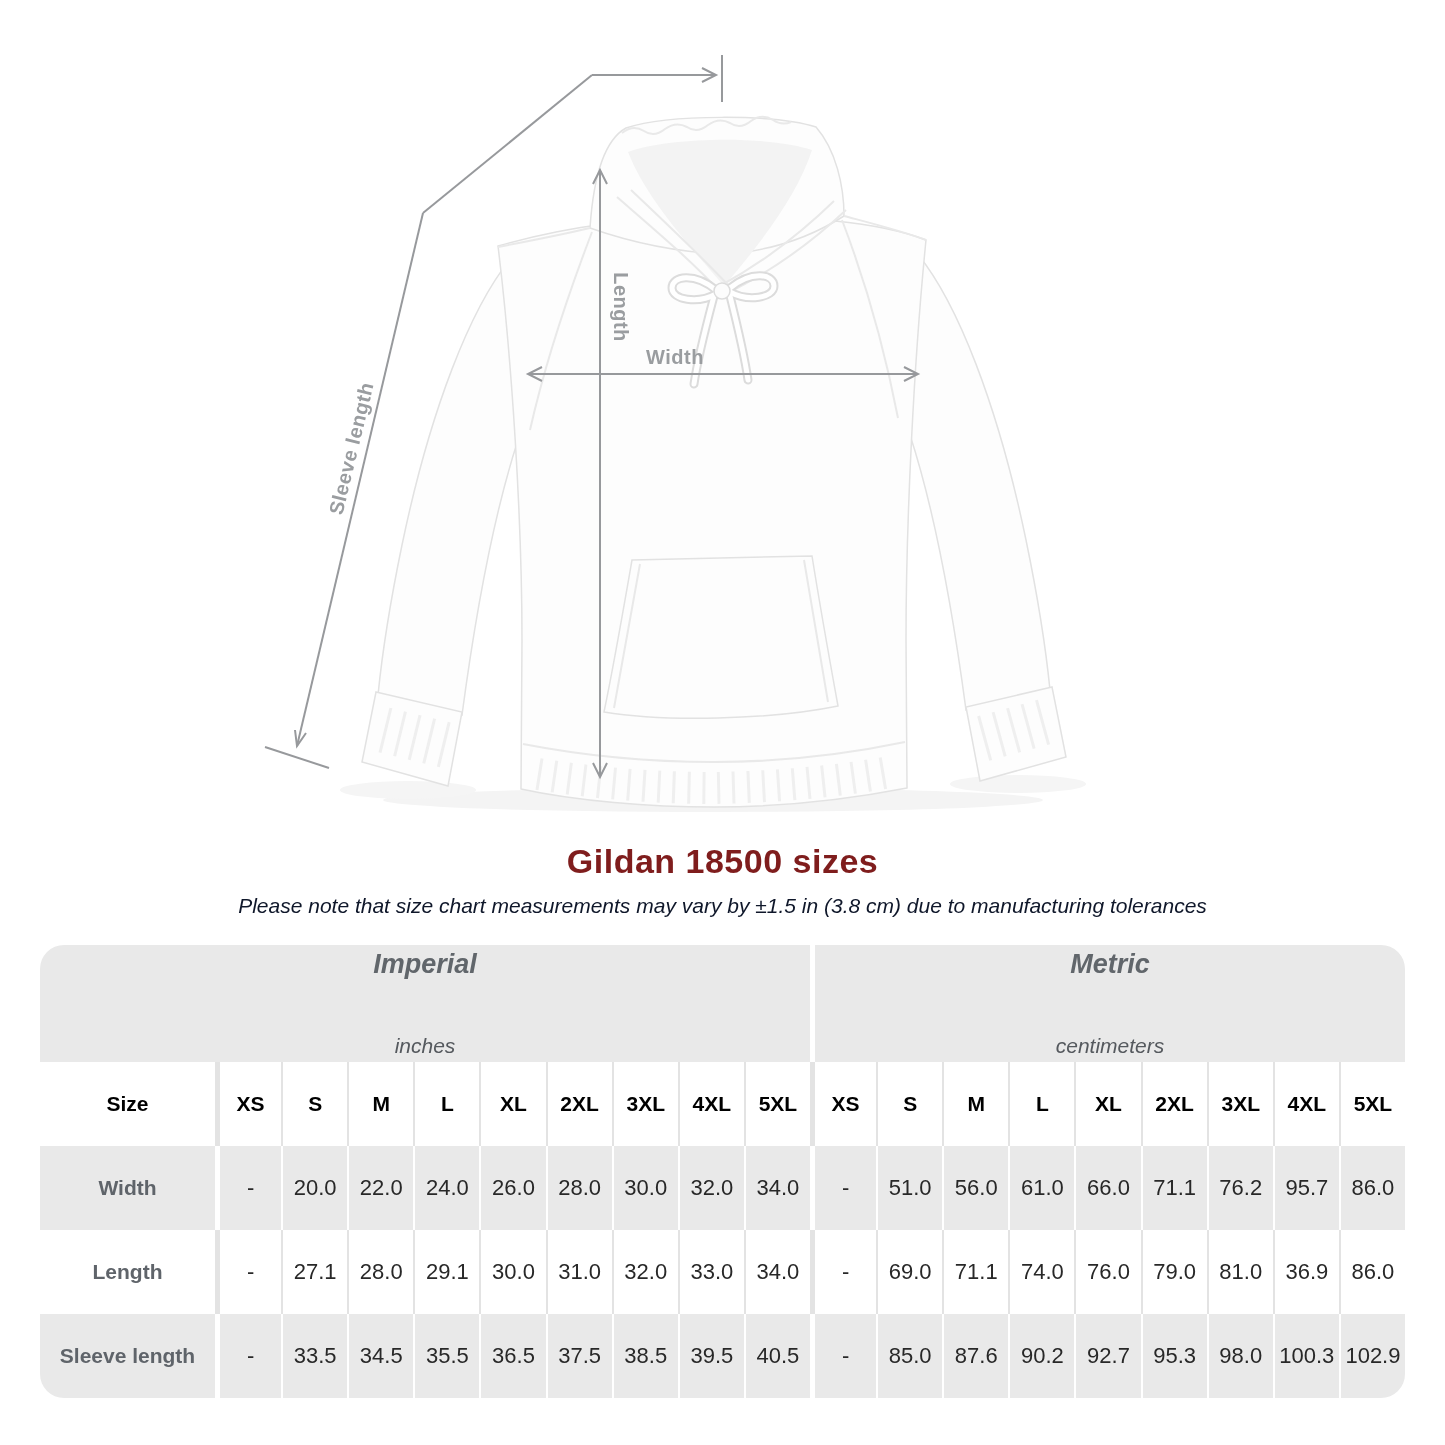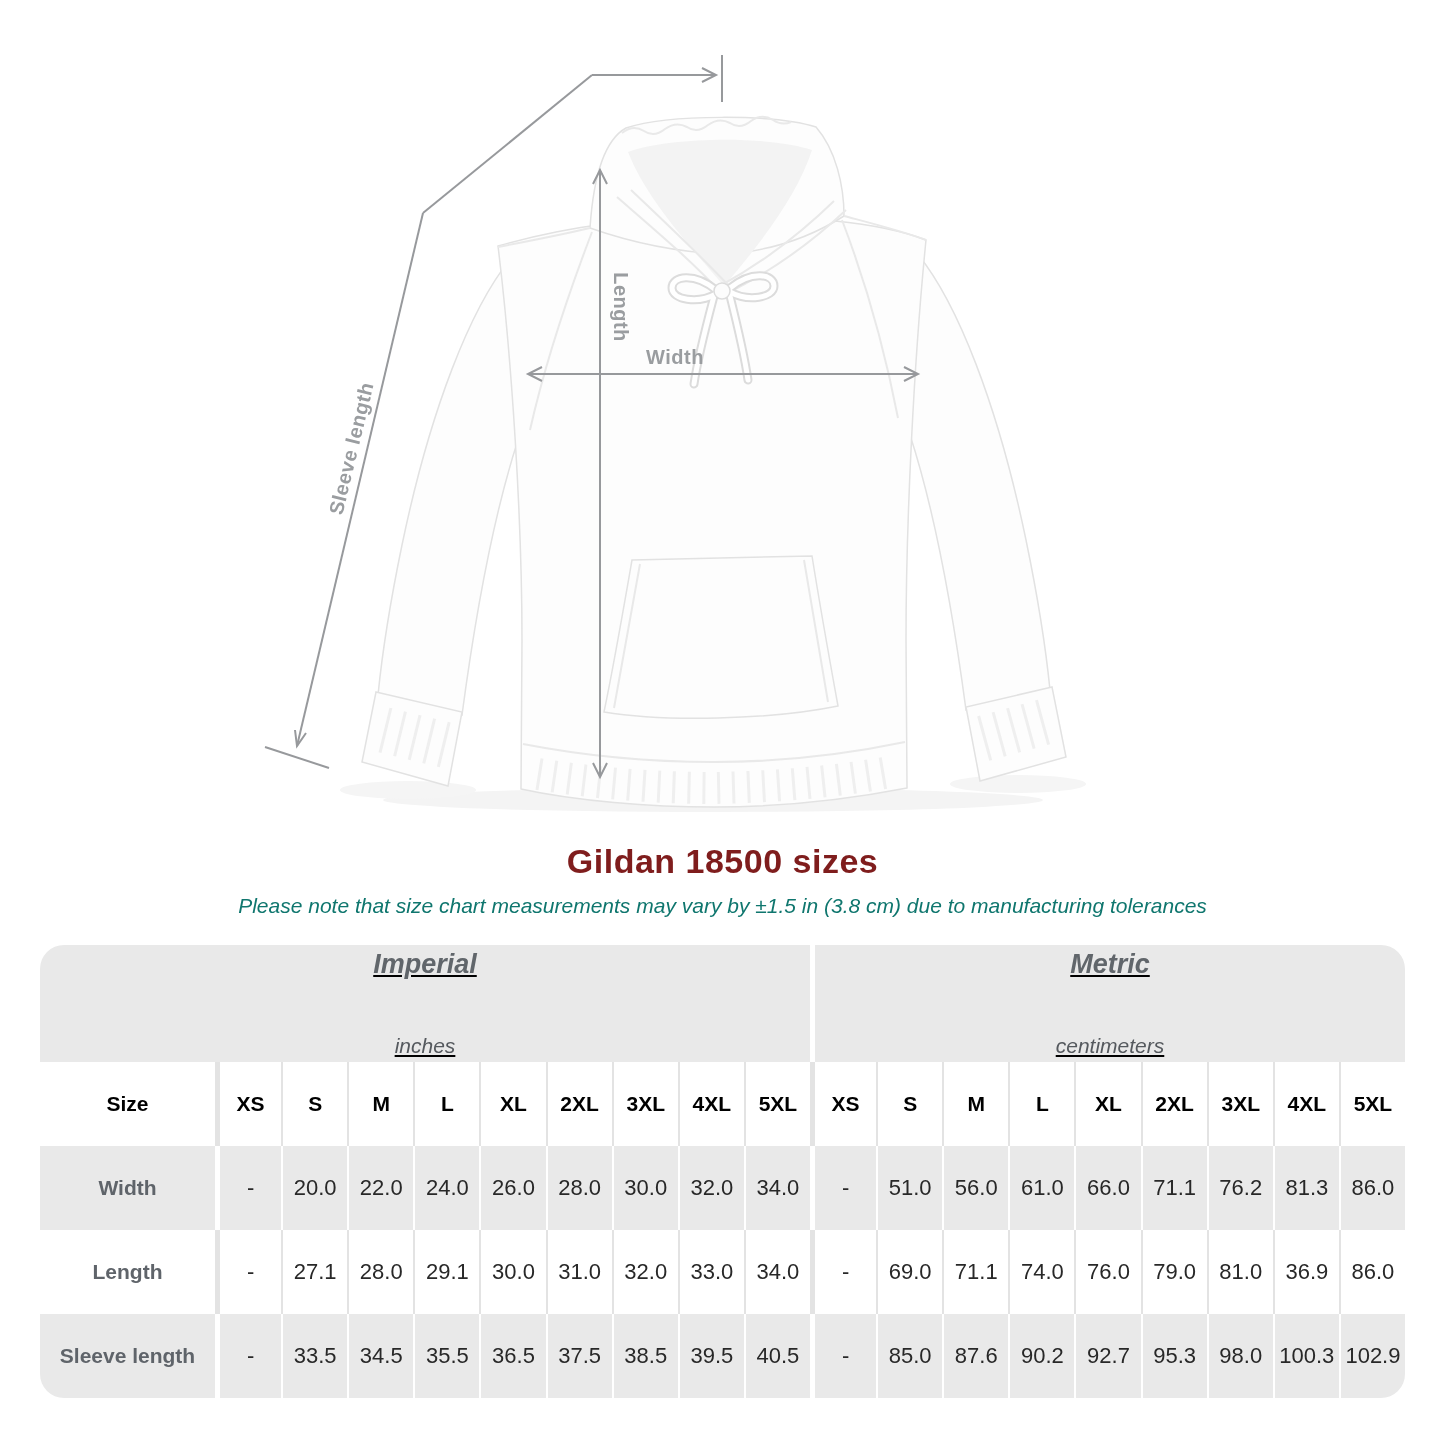--- a/index.html
+++ b/index.html
@@ -4,26 +4,26 @@
 <style>
   html,body{margin:0;padding:0;background:#ffffff;}
   body{width:1445px;height:1445px;font-family:"Liberation Sans",sans-serif;position:relative;overflow:hidden;}
   .canvas{position:absolute;left:0;top:0;width:1445px;height:1445px;background:#ffffff;}
 
   .figure-svg{position:absolute;left:0;top:0;}
 
   .page-title{position:absolute;left:0;top:842px;width:1445px;text-align:center;
     font-size:34px;font-weight:bold;color:#7f1d1d;margin:0;letter-spacing:0.5px;}
   .page-note{position:absolute;left:0;top:894px;width:1445px;text-align:center;
-    font-size:21px;font-style:italic;color:#0f766e;margin:0;}
+    font-size:21px;font-style:italic;color:#0f172a;margin:0;}
 
   .table-card{position:absolute;left:40px;top:945px;width:1365px;height:453px;
     border-radius:24px;overflow:hidden;background:#ffffff;}
   .band{display:grid;grid-template-columns:175px repeat(18,1fr);height:117px;background:#e9e9e9;}
-  .unit-head{display:flex;flex-direction:column;align-items:center;justify-content:center;gap:9px;text-decoration:underline;}
+  .unit-head{display:flex;flex-direction:column;align-items:center;justify-content:center;gap:9px;}
   .unit-head.imperial{grid-column:1 / 11;}
   .unit-head.metric{grid-column:11 / 20;border-left:5px solid #ffffff;}
   .unit-name{font-size:27px;font-weight:bold;font-style:italic;color:#61666b;}
   .unit-sub{font-size:21px;font-style:italic;color:#55595e;margin-top:45px;}
 
   .trow{display:grid;grid-template-columns:175px repeat(18,1fr);height:84px;}
   .trow.white{background:#ffffff;}
   .trow.gray{background:#e9e9e9;}
   .cell{display:flex;align-items:center;justify-content:center;}
   .trow .cell:nth-child(n+2){border-left:2px solid transparent;}
@@ -168,21 +168,21 @@
           <div class="cell val">30.0</div>
           <div class="cell val">32.0</div>
           <div class="cell val">34.0</div>
           <div class="cell val group-start">-</div>
           <div class="cell val">51.0</div>
           <div class="cell val">56.0</div>
           <div class="cell val">61.0</div>
           <div class="cell val">66.0</div>
           <div class="cell val">71.1</div>
           <div class="cell val">76.2</div>
-          <div class="cell val">81.3</div>
+          <div class="cell val">95.7</div>
           <div class="cell val">86.0</div>
         </div>
         <div class="trow white">
           <div class="cell rlabel">Length</div>
           <div class="cell val group-start">-</div>
           <div class="cell val">27.1</div>
           <div class="cell val">28.0</div>
           <div class="cell val">29.1</div>
           <div class="cell val">30.0</div>
           <div class="cell val">31.0</div>

